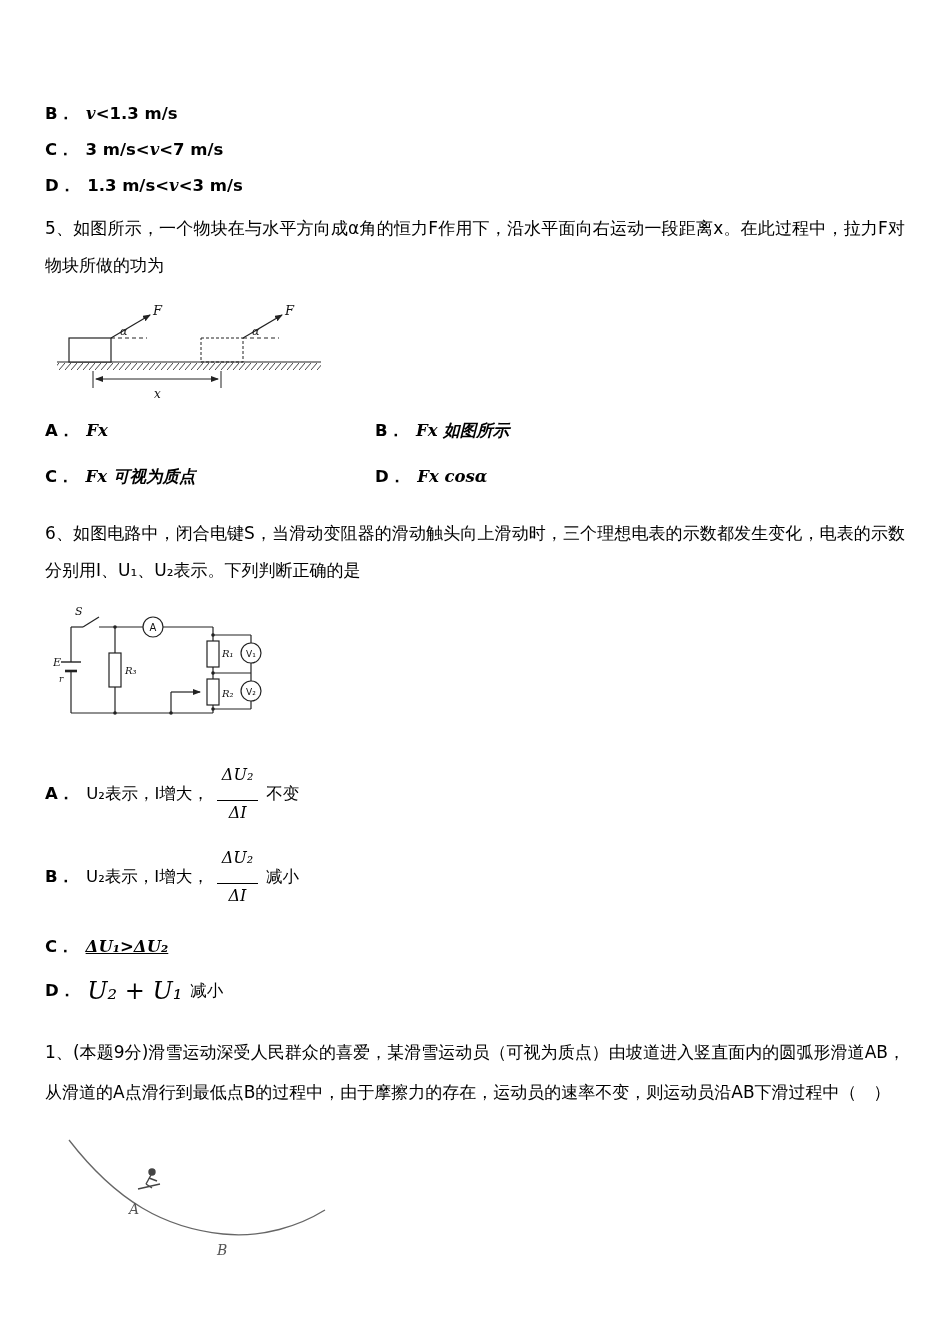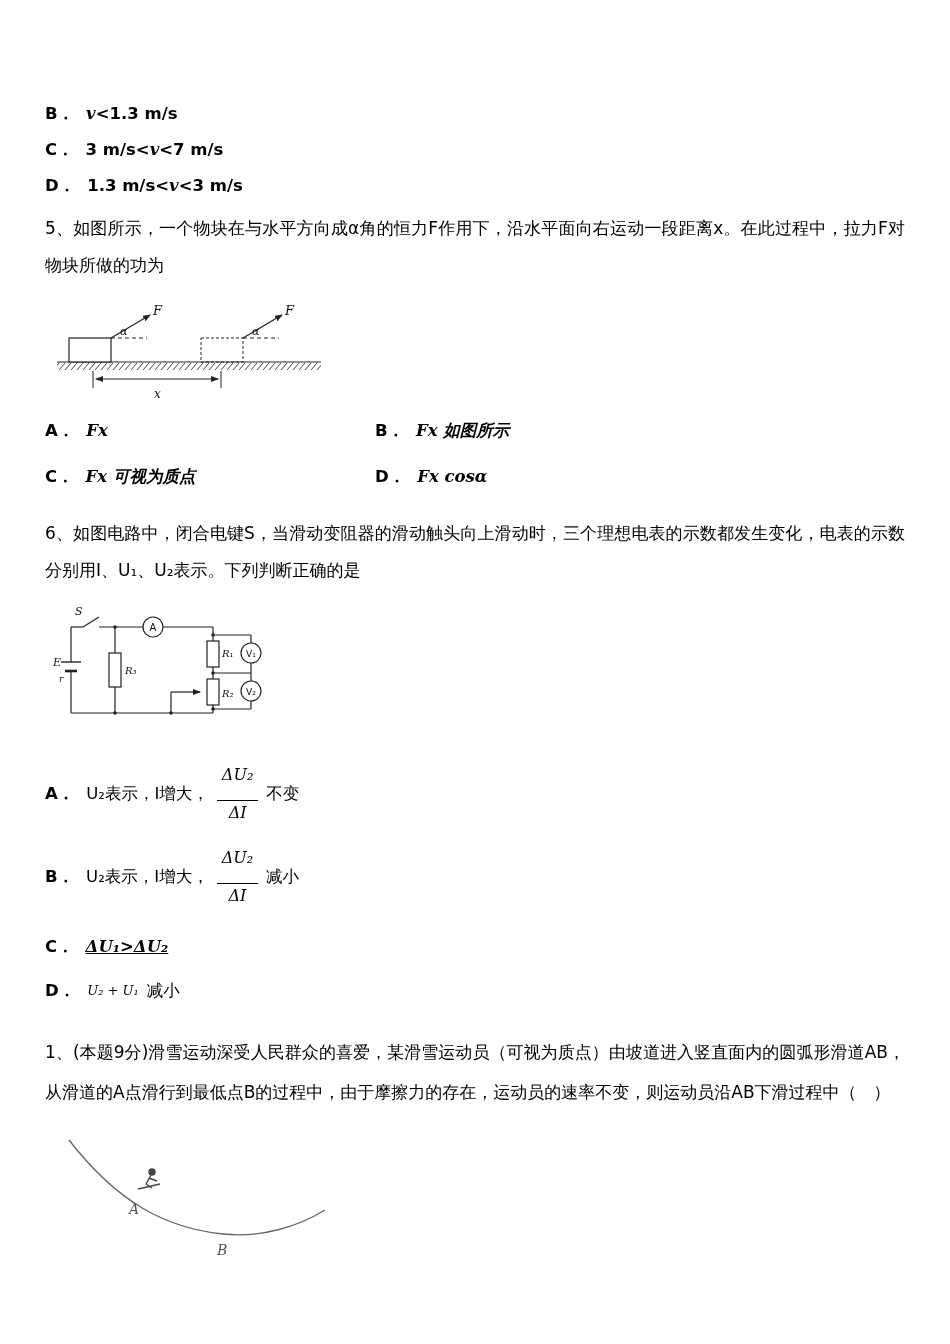--- a/index.html
+++ b/index.html
@@ -57,21 +57,21 @@
     font-style: italic;
     font-size: 16px;
     margin: 0 8px;
     line-height: 1.35;
   }
   .frac .num { border-bottom: 1px solid #000; padding: 0 5px 14px 5px; }
   .frac .den { padding-top: 1px; }
   .mathexpr {
     font-family: "DejaVu Serif", "Liberation Serif", serif;
     font-style: italic;
-    font-size: 13px;
+    font-size: 24px;
     margin: 0 8px 0 0;
   }
   .q7-stem { margin-top: 26px; line-height: 40px; }
   .svgmath {
     font-family: "DejaVu Serif", "Liberation Serif", serif;
     font-style: italic;
     fill: #111;
   }
   .svglabel-dim { fill: #555; }
 </style>

